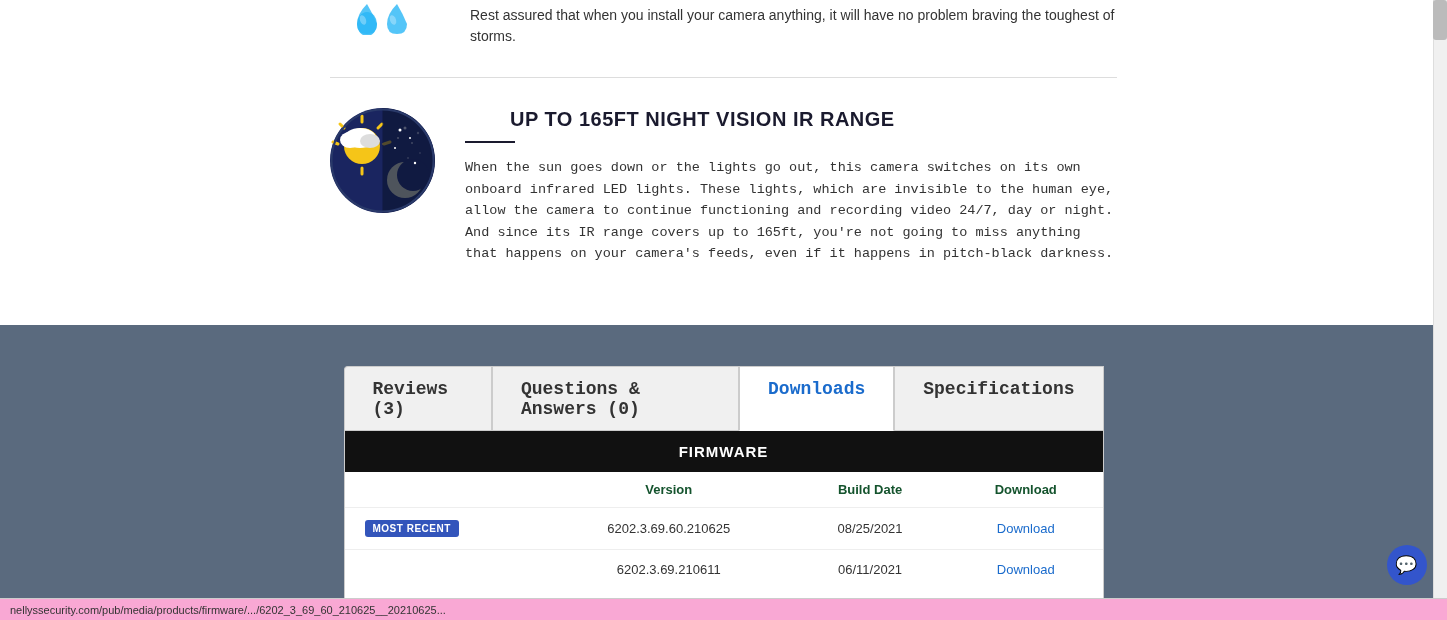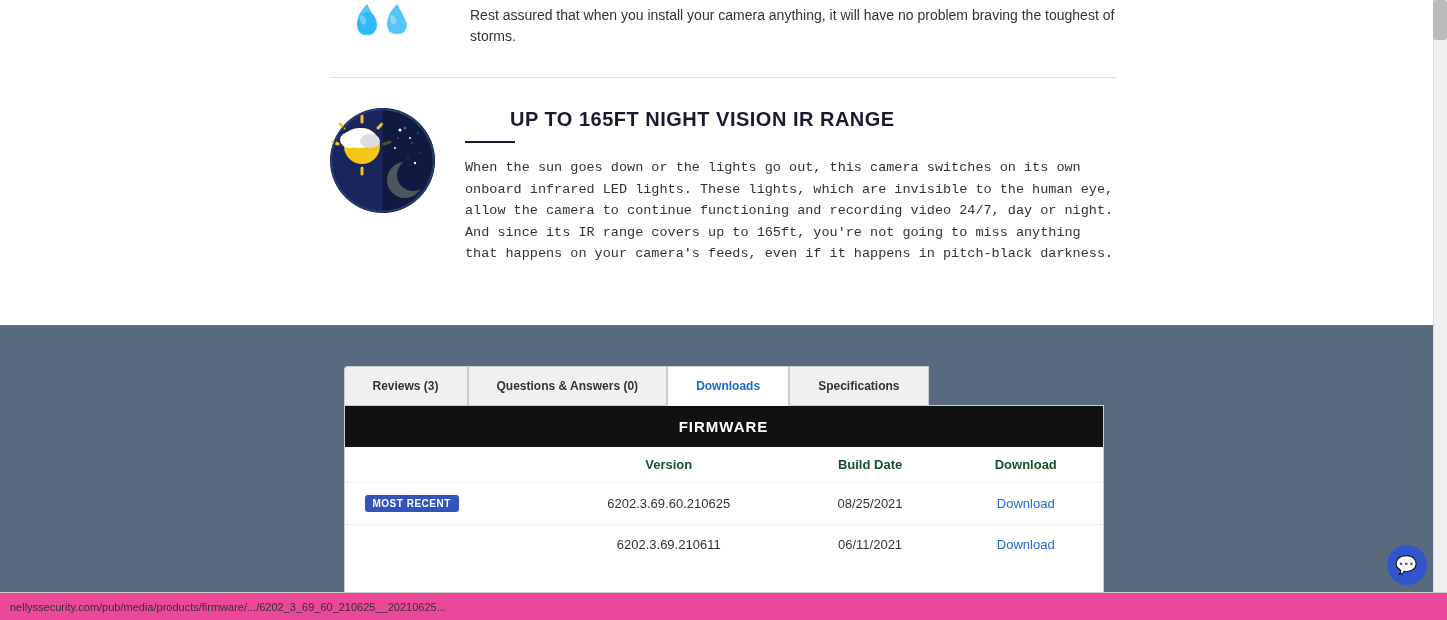--- a/index.html
+++ b/index.html
@@ -91,30 +91,31 @@
       margin: 0 auto;
     }
 
     .tabs-row {
       display: flex;
       border-bottom: none;
     }
 
     .tab {
       padding: 12px 28px;
-      font-size: 12px;
+      font-size: 18px;
       font-weight: 600;
       color: #333;
       background: #f0f0f0;
       cursor: pointer;
       border: 1px solid #ccc;
       border-bottom: none;
       text-decoration: none;
       position: relative;
       top: 1px;
+      font-family: Liberation Mono, monospace;
     }
 
     .tab:first-child {
       border-radius: 4px 0 0 0;
     }
 
     .tab.active {
       background: #fff;
       color: #1a6bcc;
       border-bottom: 1px solid #fff;
@@ -209,22 +210,22 @@
       background: #bbb;
       border-radius: 3px;
     }
 
     
     .status-bar {
       position: fixed;
       bottom: 0;
       left: 0;
       right: 0;
-      height: 28px;
-      background: #ec4899;
+      height: 22px;
+      background: #f9a8d4;
       border-top: 1px solid #ccc;
       display: flex;
       align-items: center;
       padding: 0 10px;
       font-size: 11px;
       color: #333;
       z-index: 100;
     }
 
     

